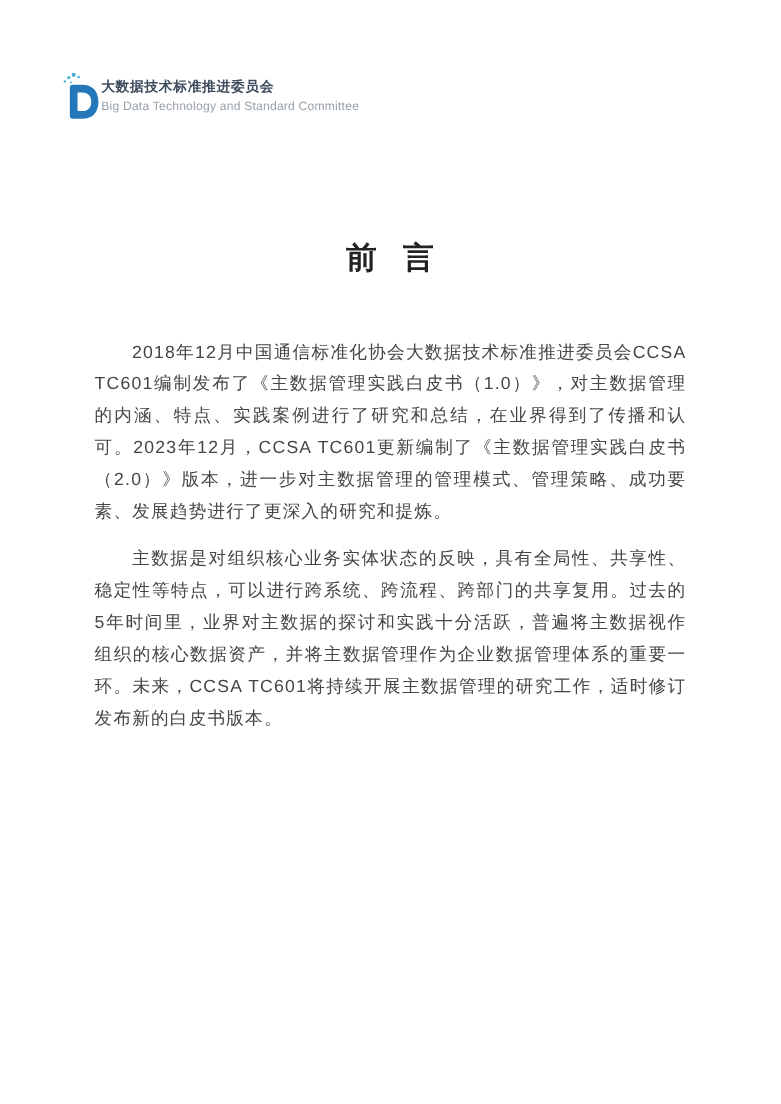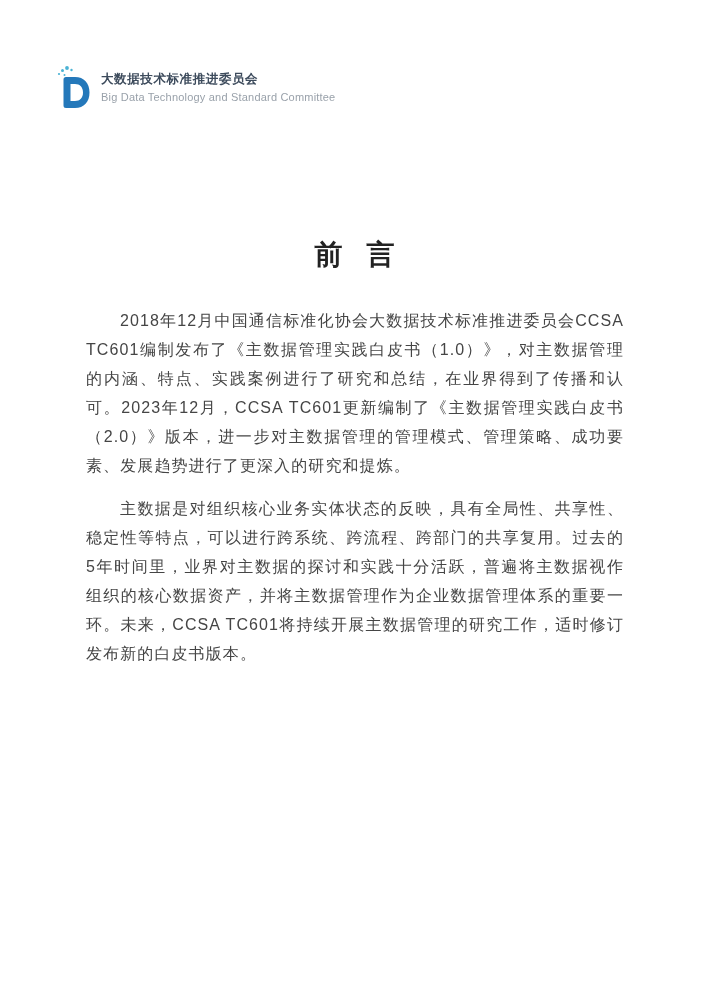--- a/index.html
+++ b/index.html
@@ -14,41 +14,40 @@
     height: 1004px;
     background: #ffffff;
     overflow: hidden;
   }
   .logo {
     position: absolute;
     left: 56px;
     top: 64px;
     display: flex;
     align-items: center;
-    gap: 9px;
   }
   .logo-icon svg { display: block; }
   .logo-text { display: flex; flex-direction: column; justify-content: center; }
   .logo-title {
     font-size: 12.5px;
     font-weight: bold;
     letter-spacing: 0.6px;
     color: #3d4b5c;
     white-space: nowrap;
   }
   .logo-subtitle {
     font-size: 11px;
     color: #99a1aa;
     margin-top: 3px;
     letter-spacing: 0.2px;
     white-space: nowrap;
   }
   .doc-title {
     position: absolute;
-    top: 236px;
+    top: 216px;
     left: 0;
     width: 100%;
     text-align: center;
     font-size: 28px;
     font-weight: bold;
     color: #222222;
     letter-spacing: 1px;
     word-spacing: 14px;
   }
   .content {

